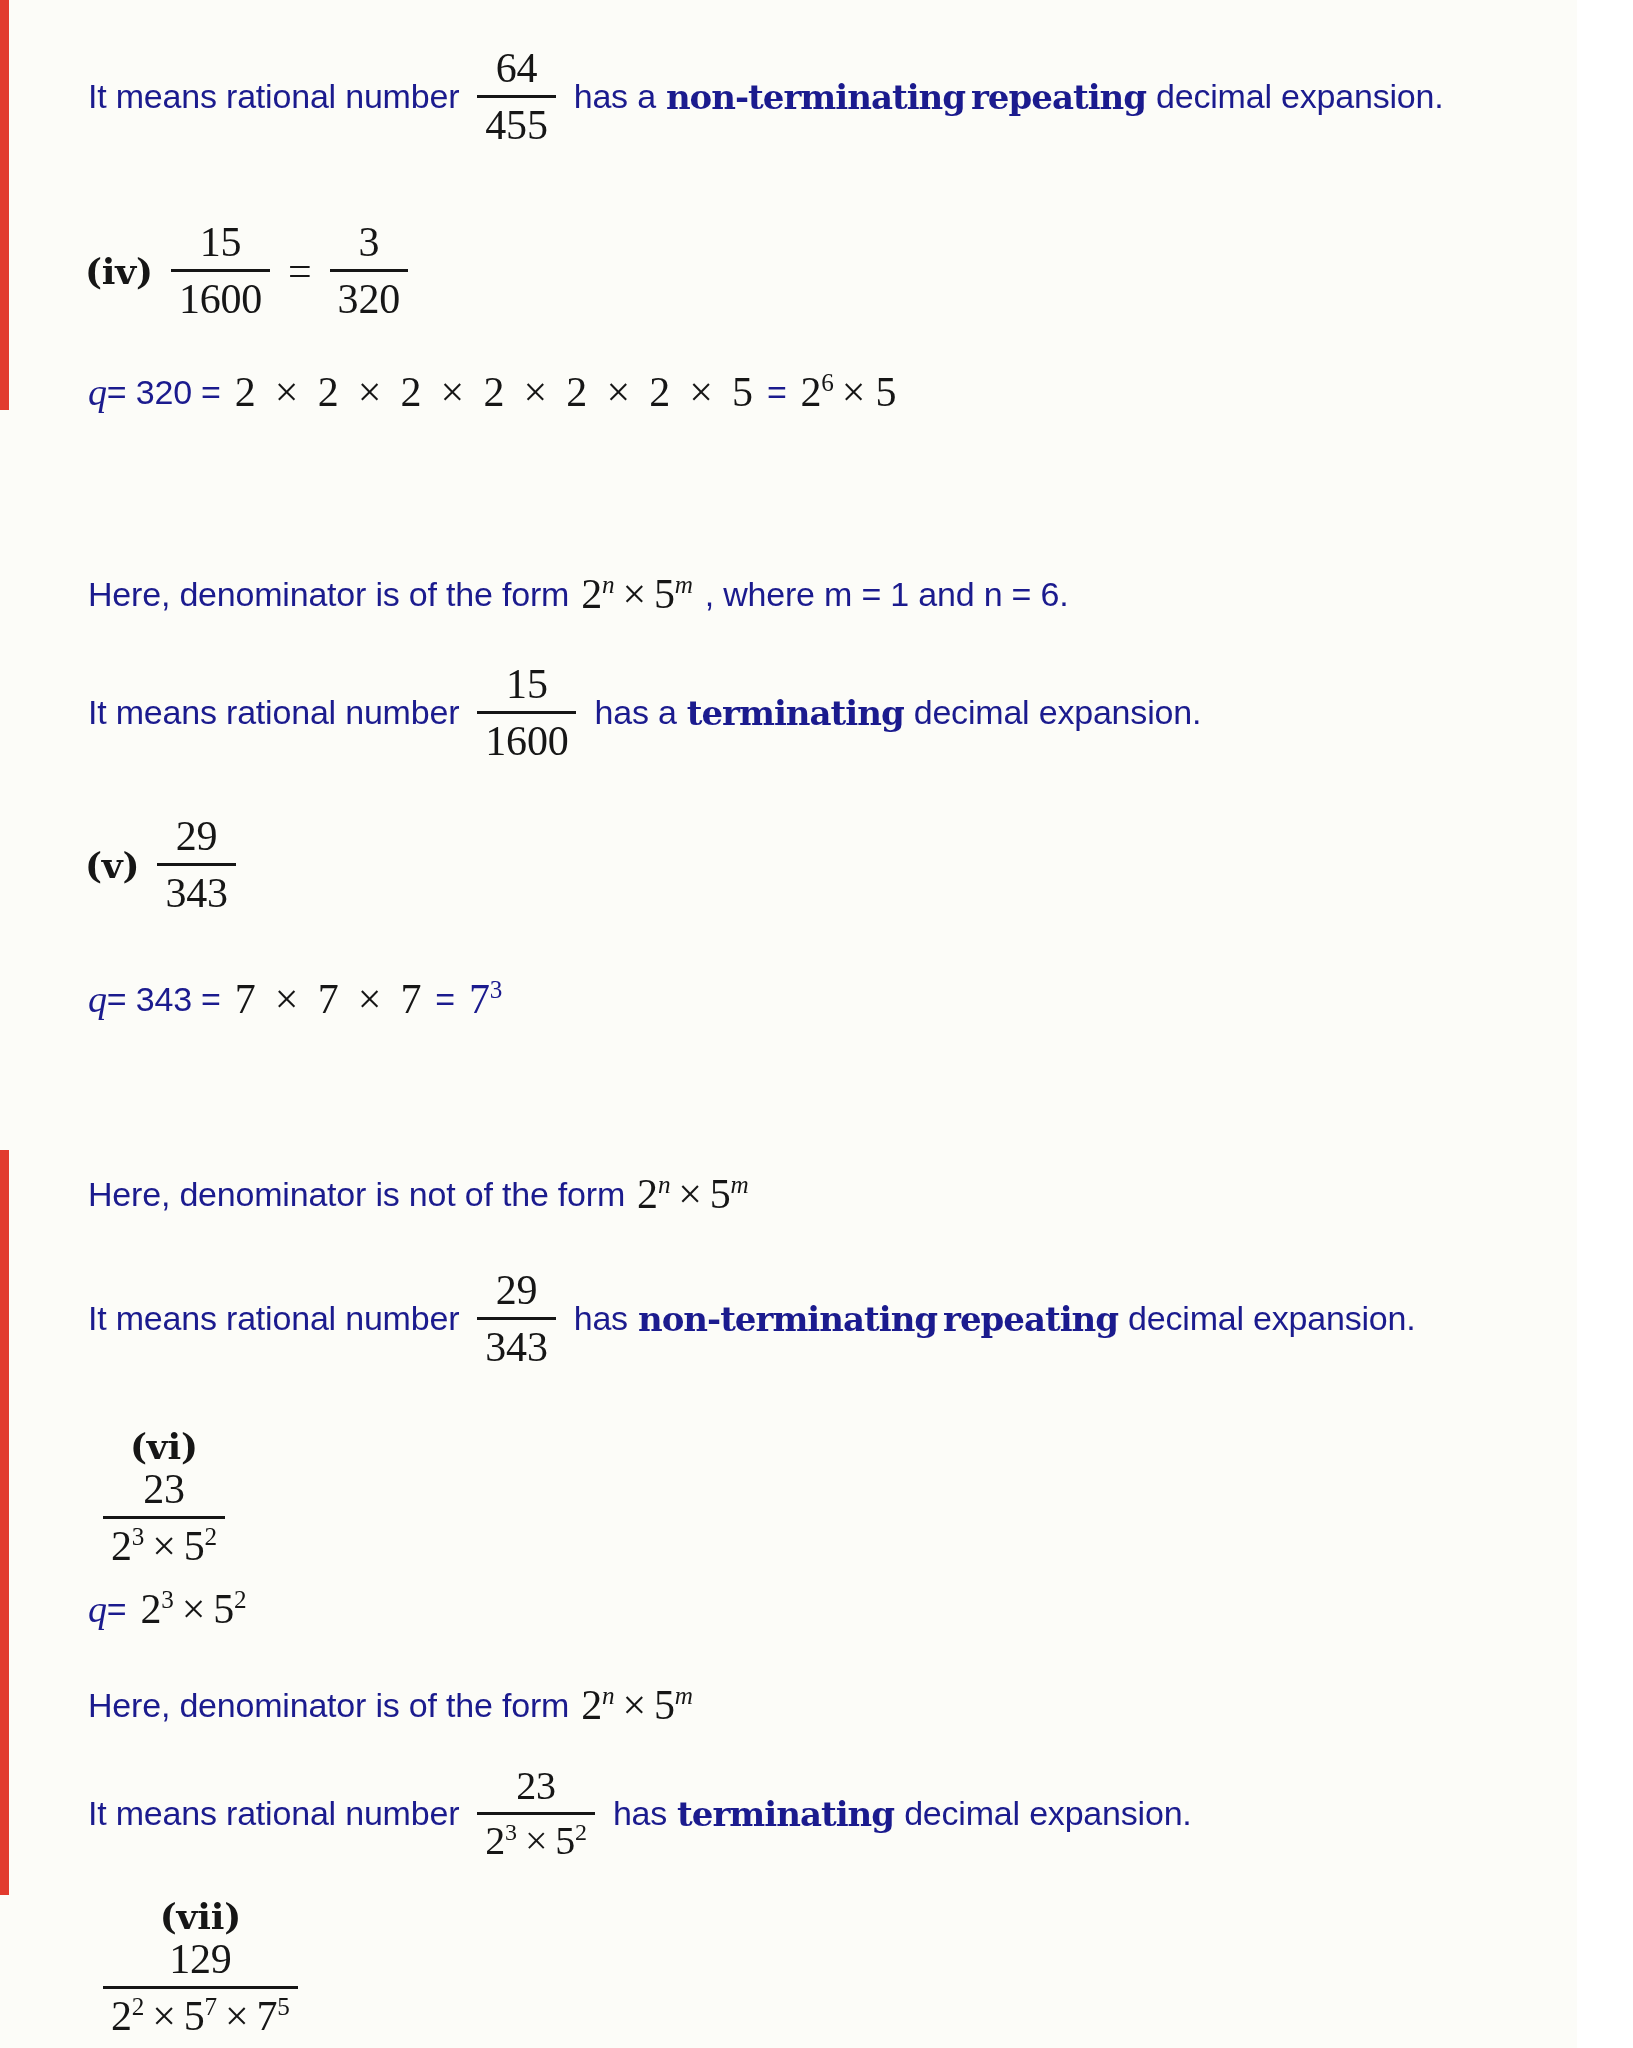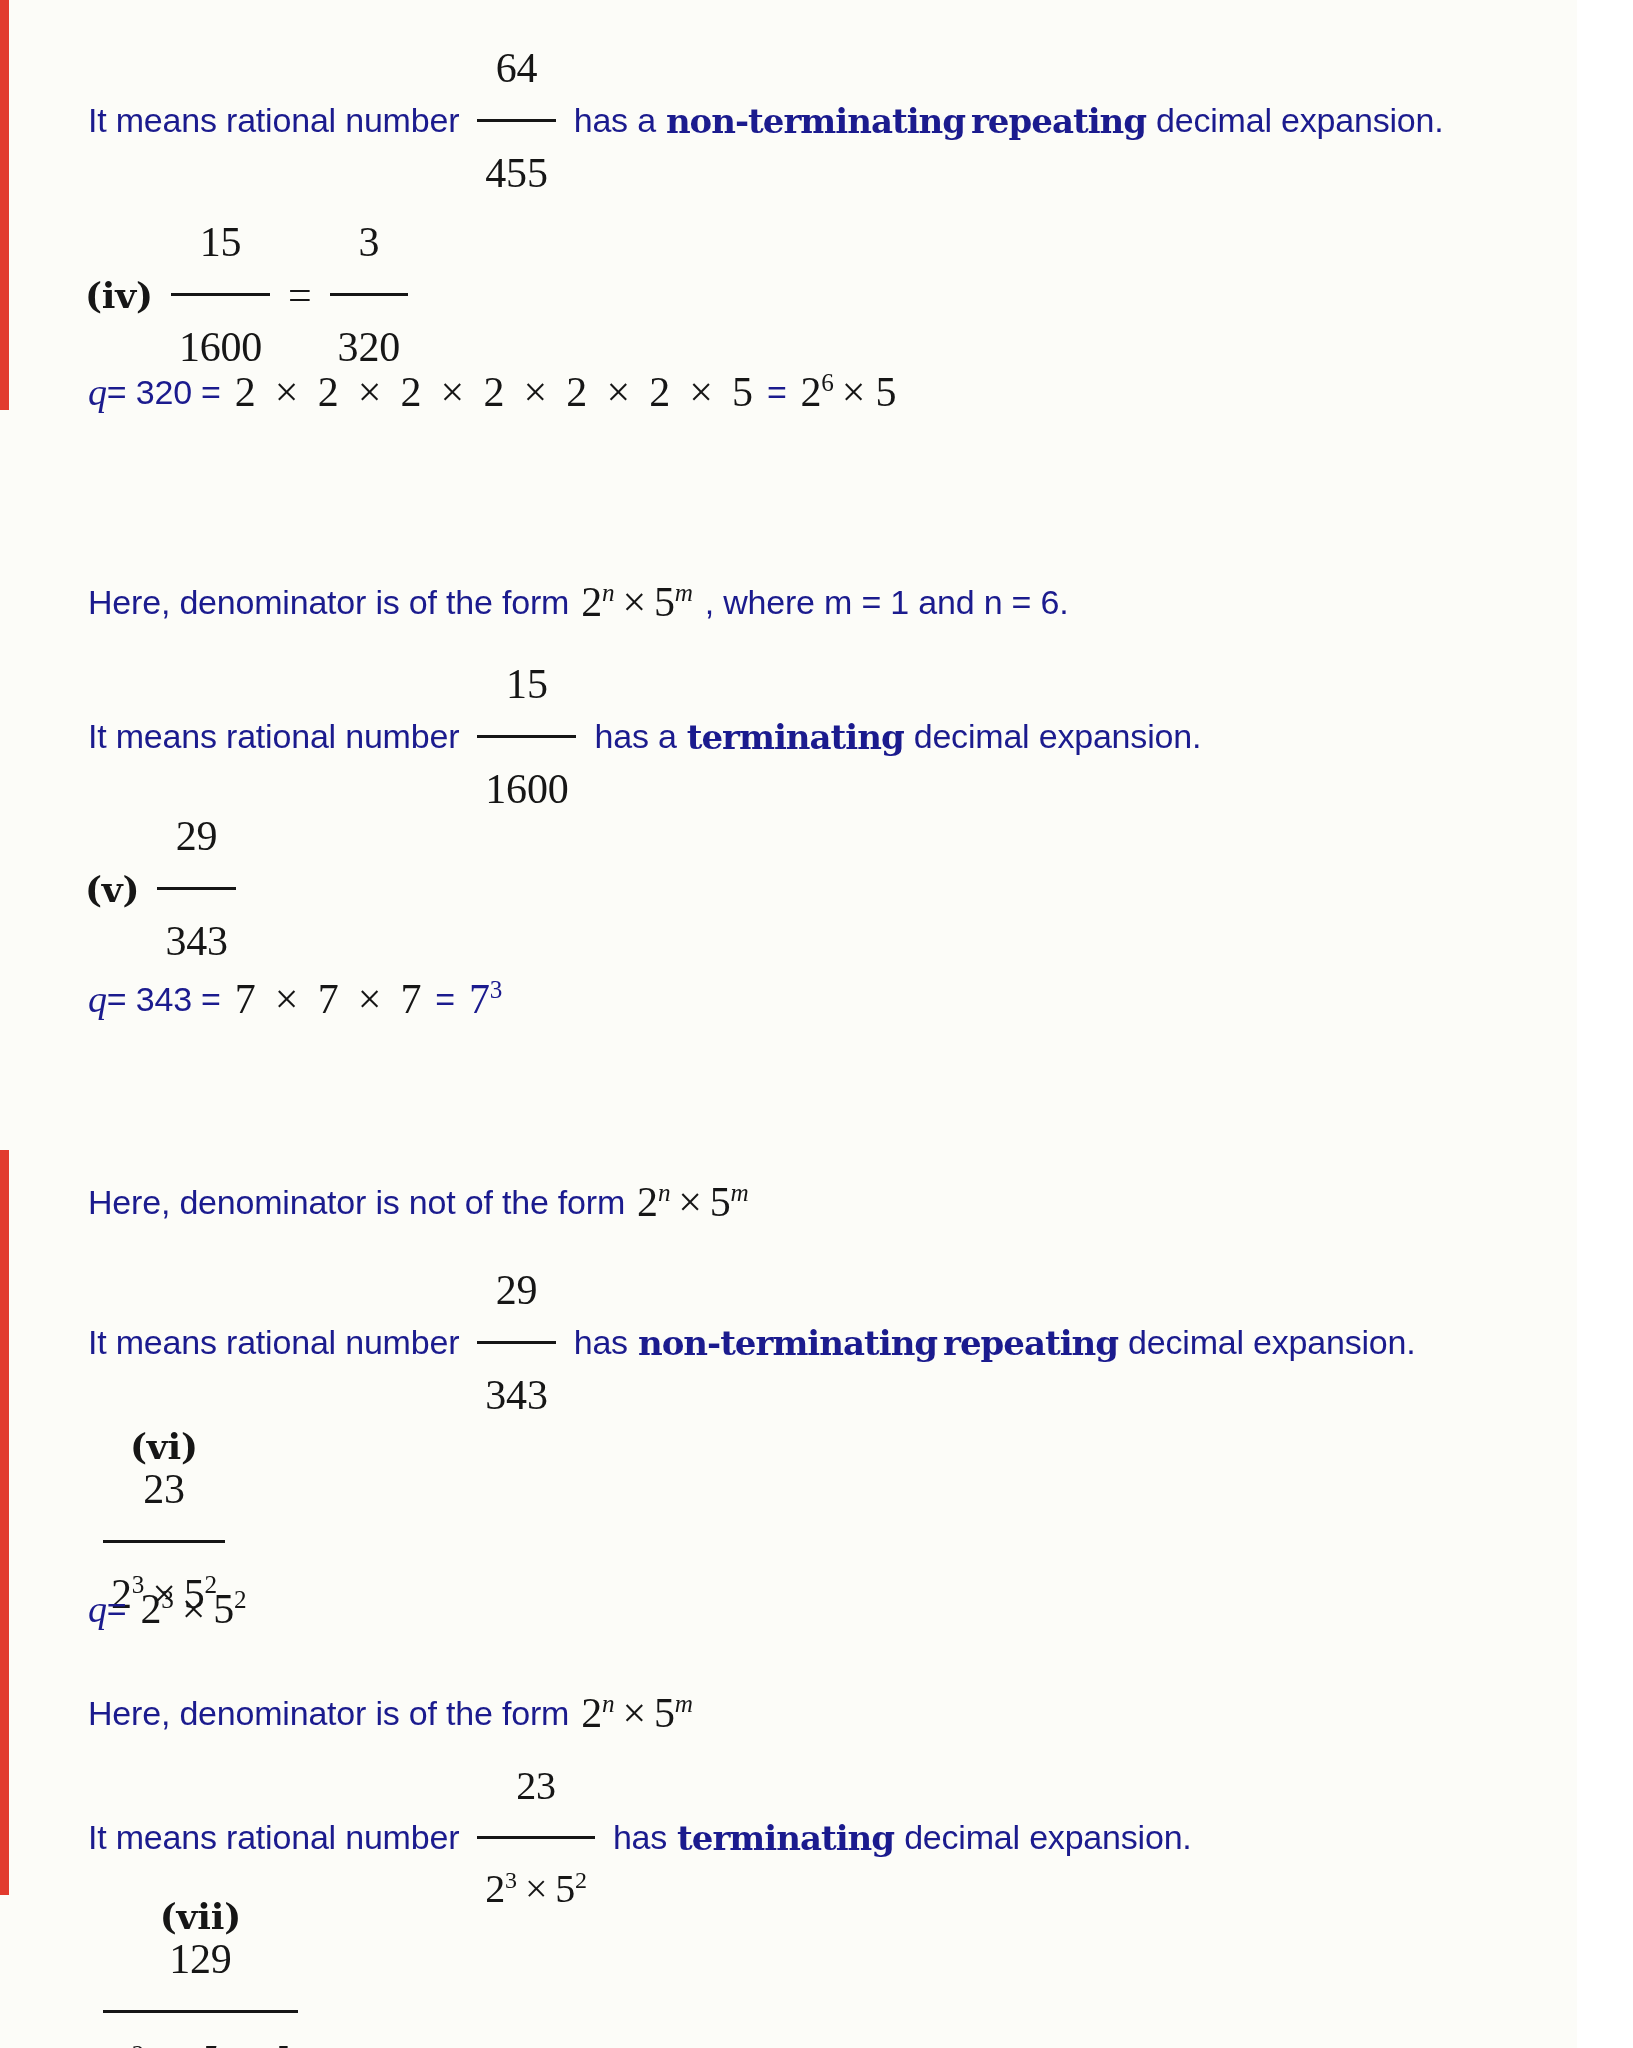--- a/index.html
+++ b/index.html
@@ -59,38 +59,37 @@
   .frac{
     display:inline-flex;
     flex-direction:column;
     align-items:center;
     text-align:center;
     font-family:"Liberation Serif",serif;
     color:var(--math_black,#161616);
     font-size:42px;
     line-height:1.05;
     margin:0 18px;
-    gap:24px;
   }
   .frac .fnum,.frac .fden{ padding:0 8px; }
   .fbar{
     align-self:stretch;
     height:3px;
     background:var(--math_black,#161616);
     margin:5px 0;
   }
   .sup{
     font-size:0.60em;
     position:relative;
     top:-0.58em;
     line-height:0;
   }
   .it{ font-style:italic; }
   .mx{ margin:0 8px; }
-  .powgroup{ margin:8px 12px; }
+  .powgroup{ margin:0 12px; }
   .gap14{ margin-left:14px; }
 </style>
 </head>
 <body>
 
 <div class="page">
 
   <div class="red-strip" style="top:0;height:410px;"></div>
   <div class="red-strip" style="top:1150px;height:745px;"></div>
 

